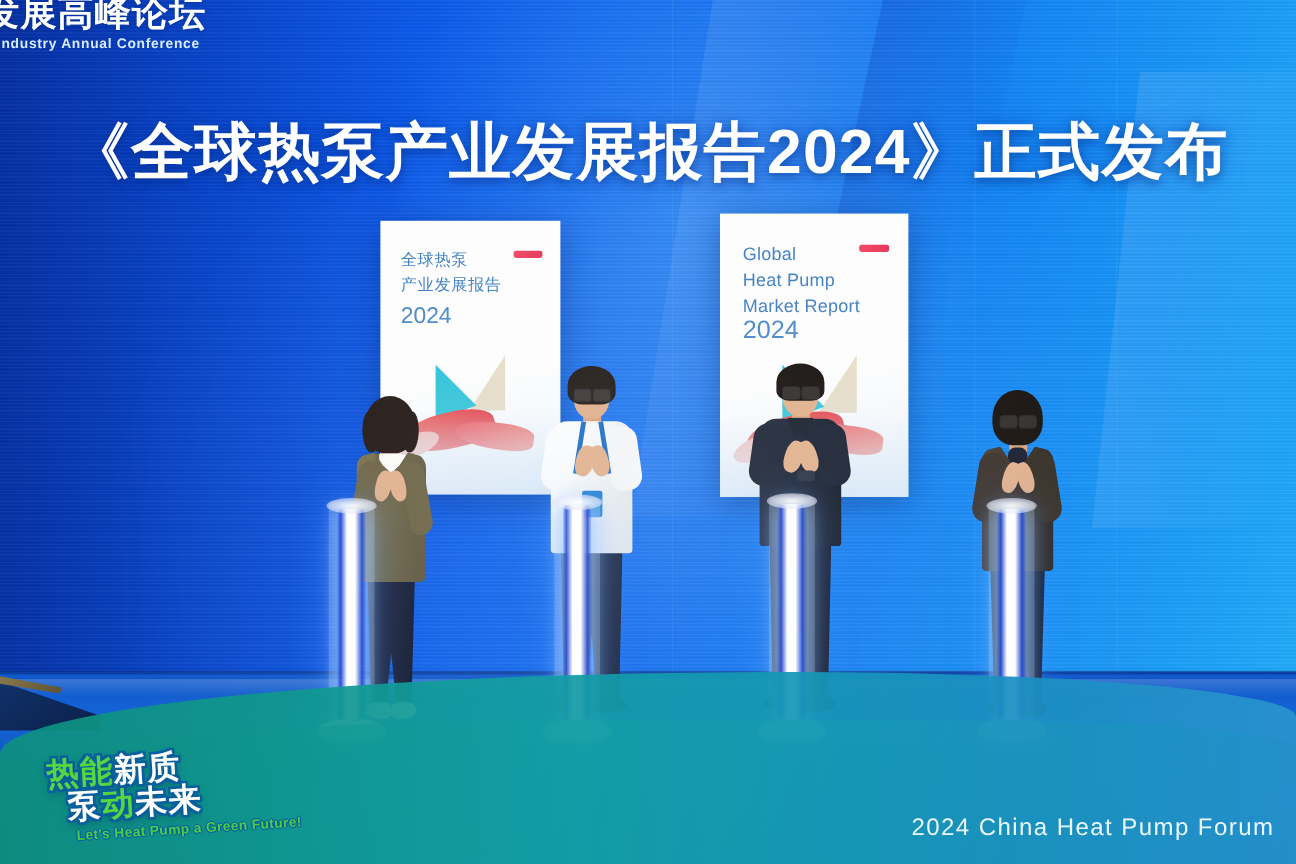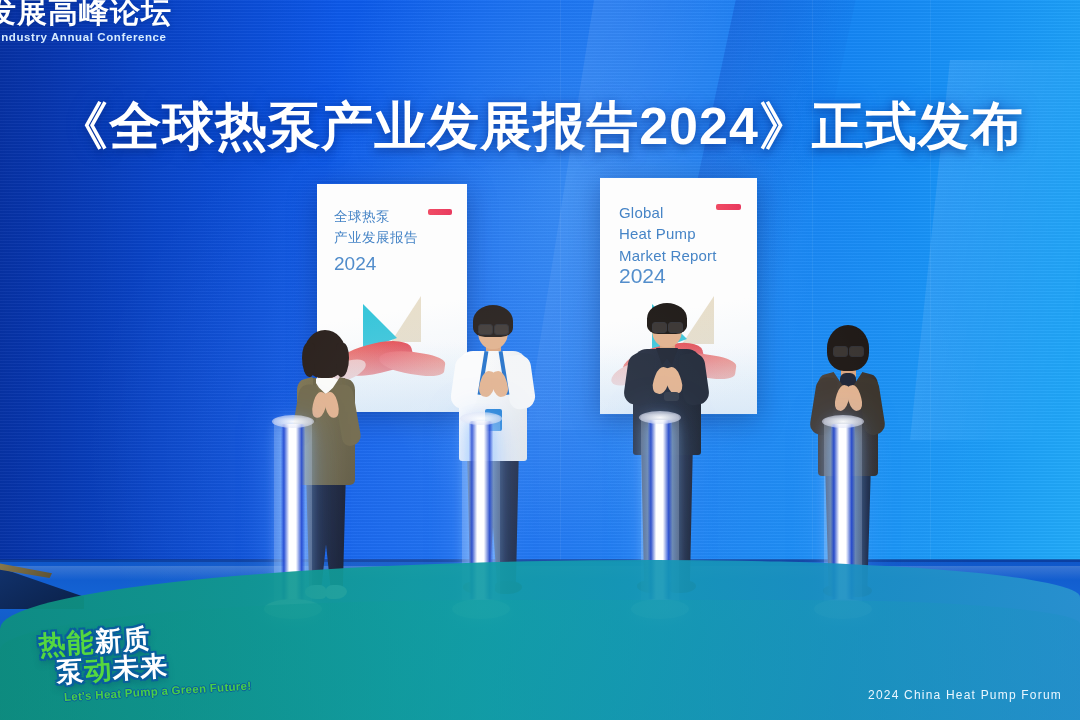--- a/index.html
+++ b/index.html
@@ -147,21 +147,21 @@
   .slogan .c-green{color:#55d83f;}
   .slogan .c-white{color:#ffffff;}
   .slogan .en{font-size:11.5px;font-weight:bold;color:#49cf45;letter-spacing:.3px;
     margin-top:5px;margin-left:22px;white-space:nowrap;
     text-shadow:-1px 0 0 #0a5f9d,0 -1px 0 #0a5f9d,1px 0 0 #0a5f9d,0 1px 0 #0a5f9d;}
 
   
   .brand{position:absolute;right:18px;bottom:18px;z-index:12;text-align:right;}
   .brand .cn{font-size:23px;font-weight:bold;color:#ffffff;letter-spacing:.5px;
     text-shadow:0 2px 6px rgba(0,50,70,.45);white-space:nowrap;}
-  .brand .en{font-size:12px;color:#eaf7ff;letter-spacing:1.2px;margin-top:3px;white-space:nowrap;}
+  .brand .en{font-size:20px;color:#eaf7ff;letter-spacing:1.2px;margin-top:3px;white-space:nowrap;}
 
   
   .spot{position:absolute;left:0;right:0;top:0;height:620px;z-index:7;pointer-events:none;
     background:radial-gradient(ellipse at 50% 72%,rgba(255,255,255,.10),rgba(255,255,255,0) 60%);}
 </style>
 </head>
 <body>
 
 <div id="stage">
 

